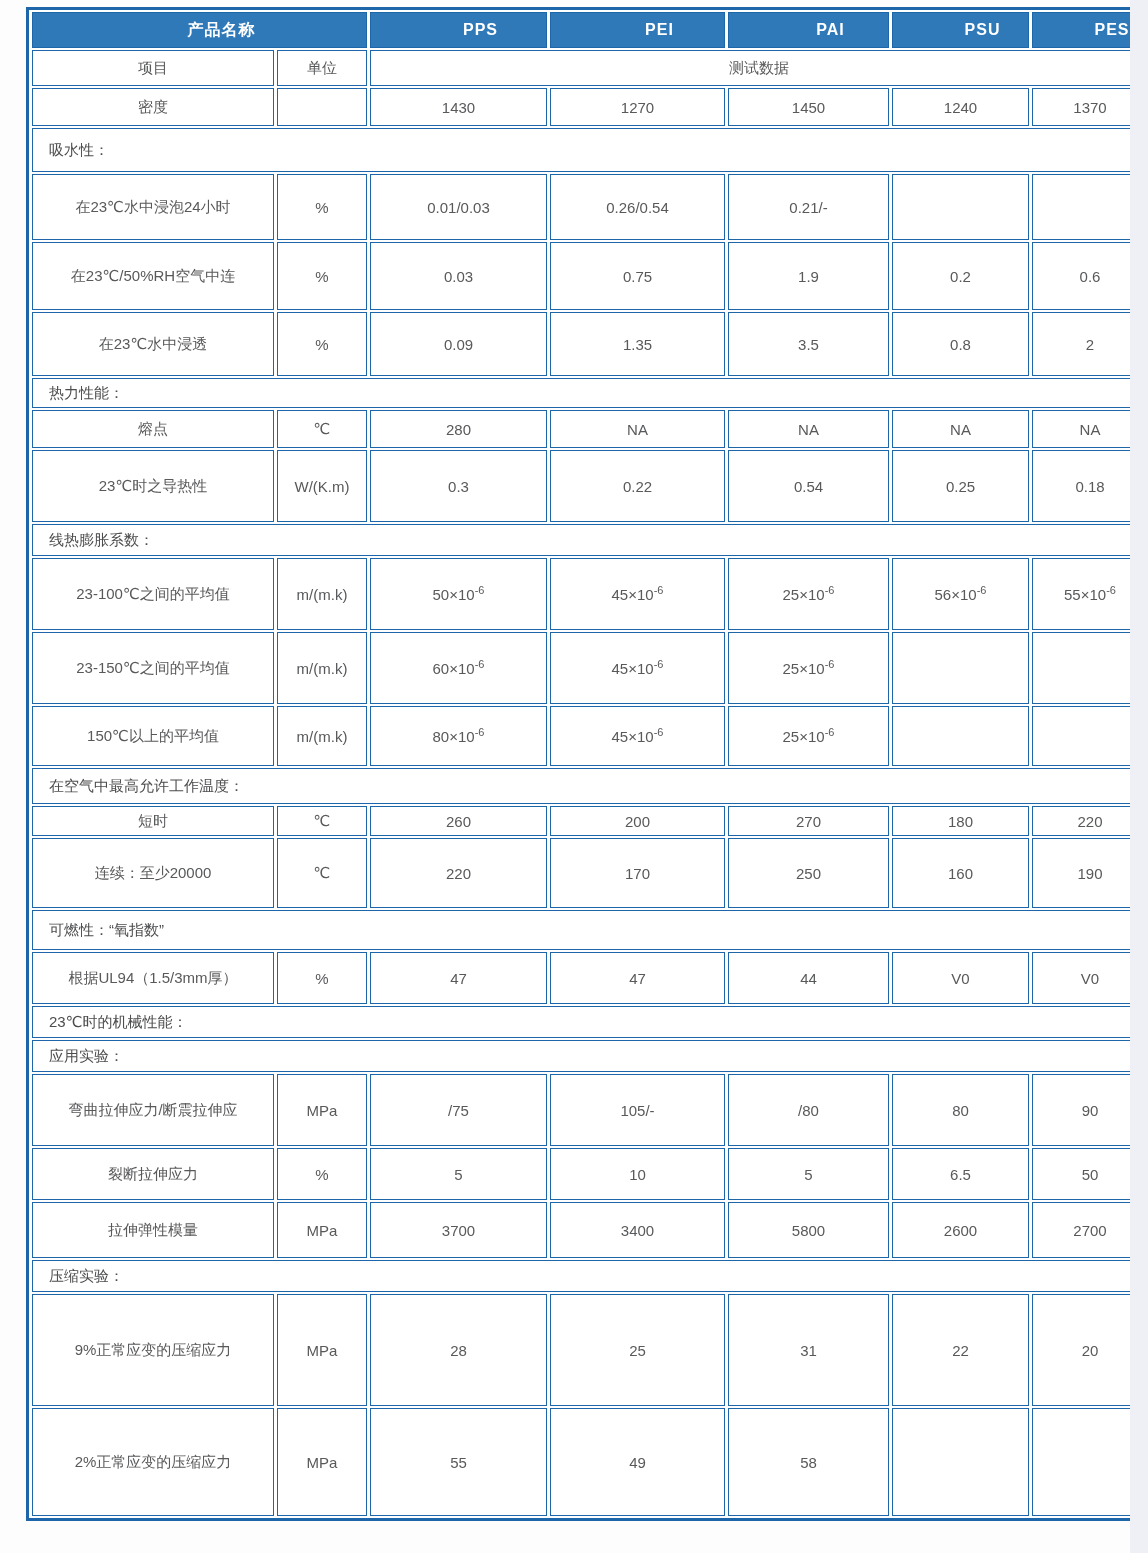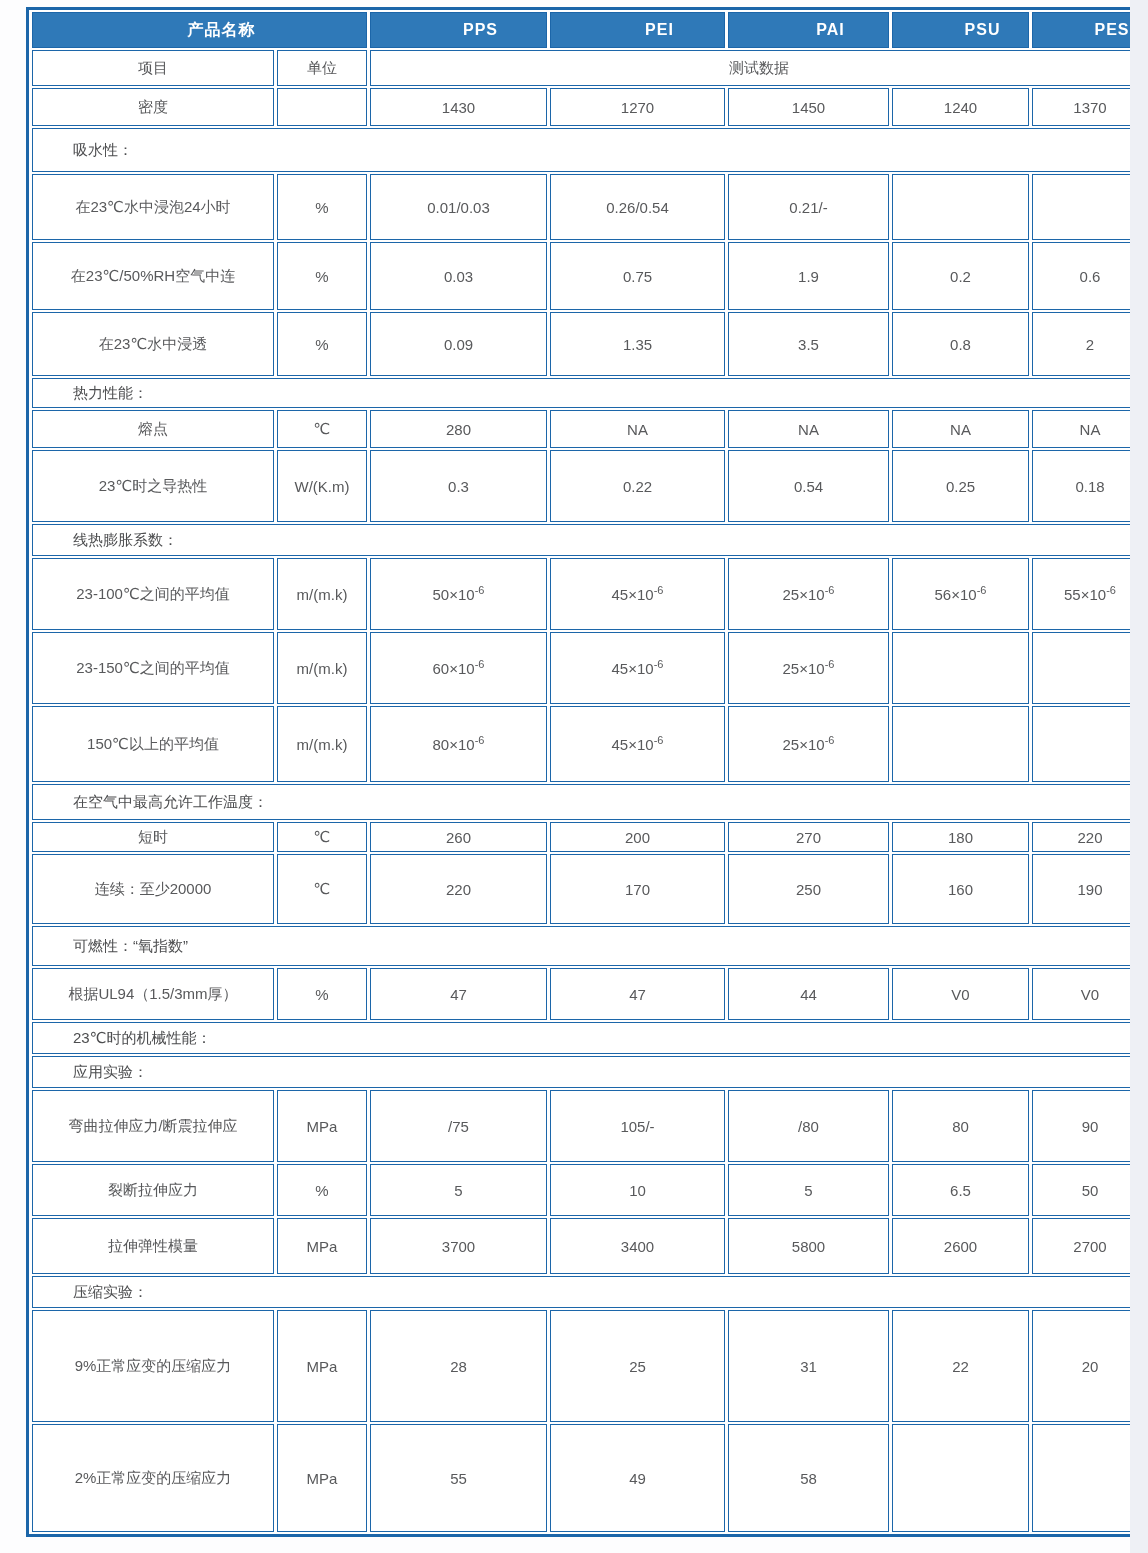--- a/index.html
+++ b/index.html
@@ -48,21 +48,21 @@
     letter-spacing:1px;
     padding-left:48px;
   }
   td.lbl,td.unit,td.val,td.subhead{
     text-align:center;
     color:var(--text);
     font-size:15px;
   }
   td.section{
     text-align:left;
-    padding-left:40px;
+    padding-left:16px;
     color:var(--section-text);
     font-size:15px;
   }
   sup{ font-size:11px; vertical-align:super; line-height:0; }
 </style>
 </head>
 <body>
 
 <div class="right-gutter"></div>
 
@@ -169,21 +169,21 @@
         </tr>
         <tr style="height: 72px;">
           <td class="lbl">23-150℃之间的平均值</td>
           <td class="unit">m/(m.k)</td>
           <td class="val">60×10<sup>-6</sup></td>
           <td class="val">45×10<sup>-6</sup></td>
           <td class="val">25×10<sup>-6</sup></td>
           <td class="val"></td>
           <td class="val"></td>
         </tr>
-        <tr style="height: 76px;">
+        <tr style="height: 60px;">
           <td class="lbl">150℃以上的平均值</td>
           <td class="unit">m/(m.k)</td>
           <td class="val">80×10<sup>-6</sup></td>
           <td class="val">45×10<sup>-6</sup></td>
           <td class="val">25×10<sup>-6</sup></td>
           <td class="val"></td>
           <td class="val"></td>
         </tr>
         <tr style="height: 36px;">
           <td colspan="7" class="section">在空气中最高允许工作温度：</td>

